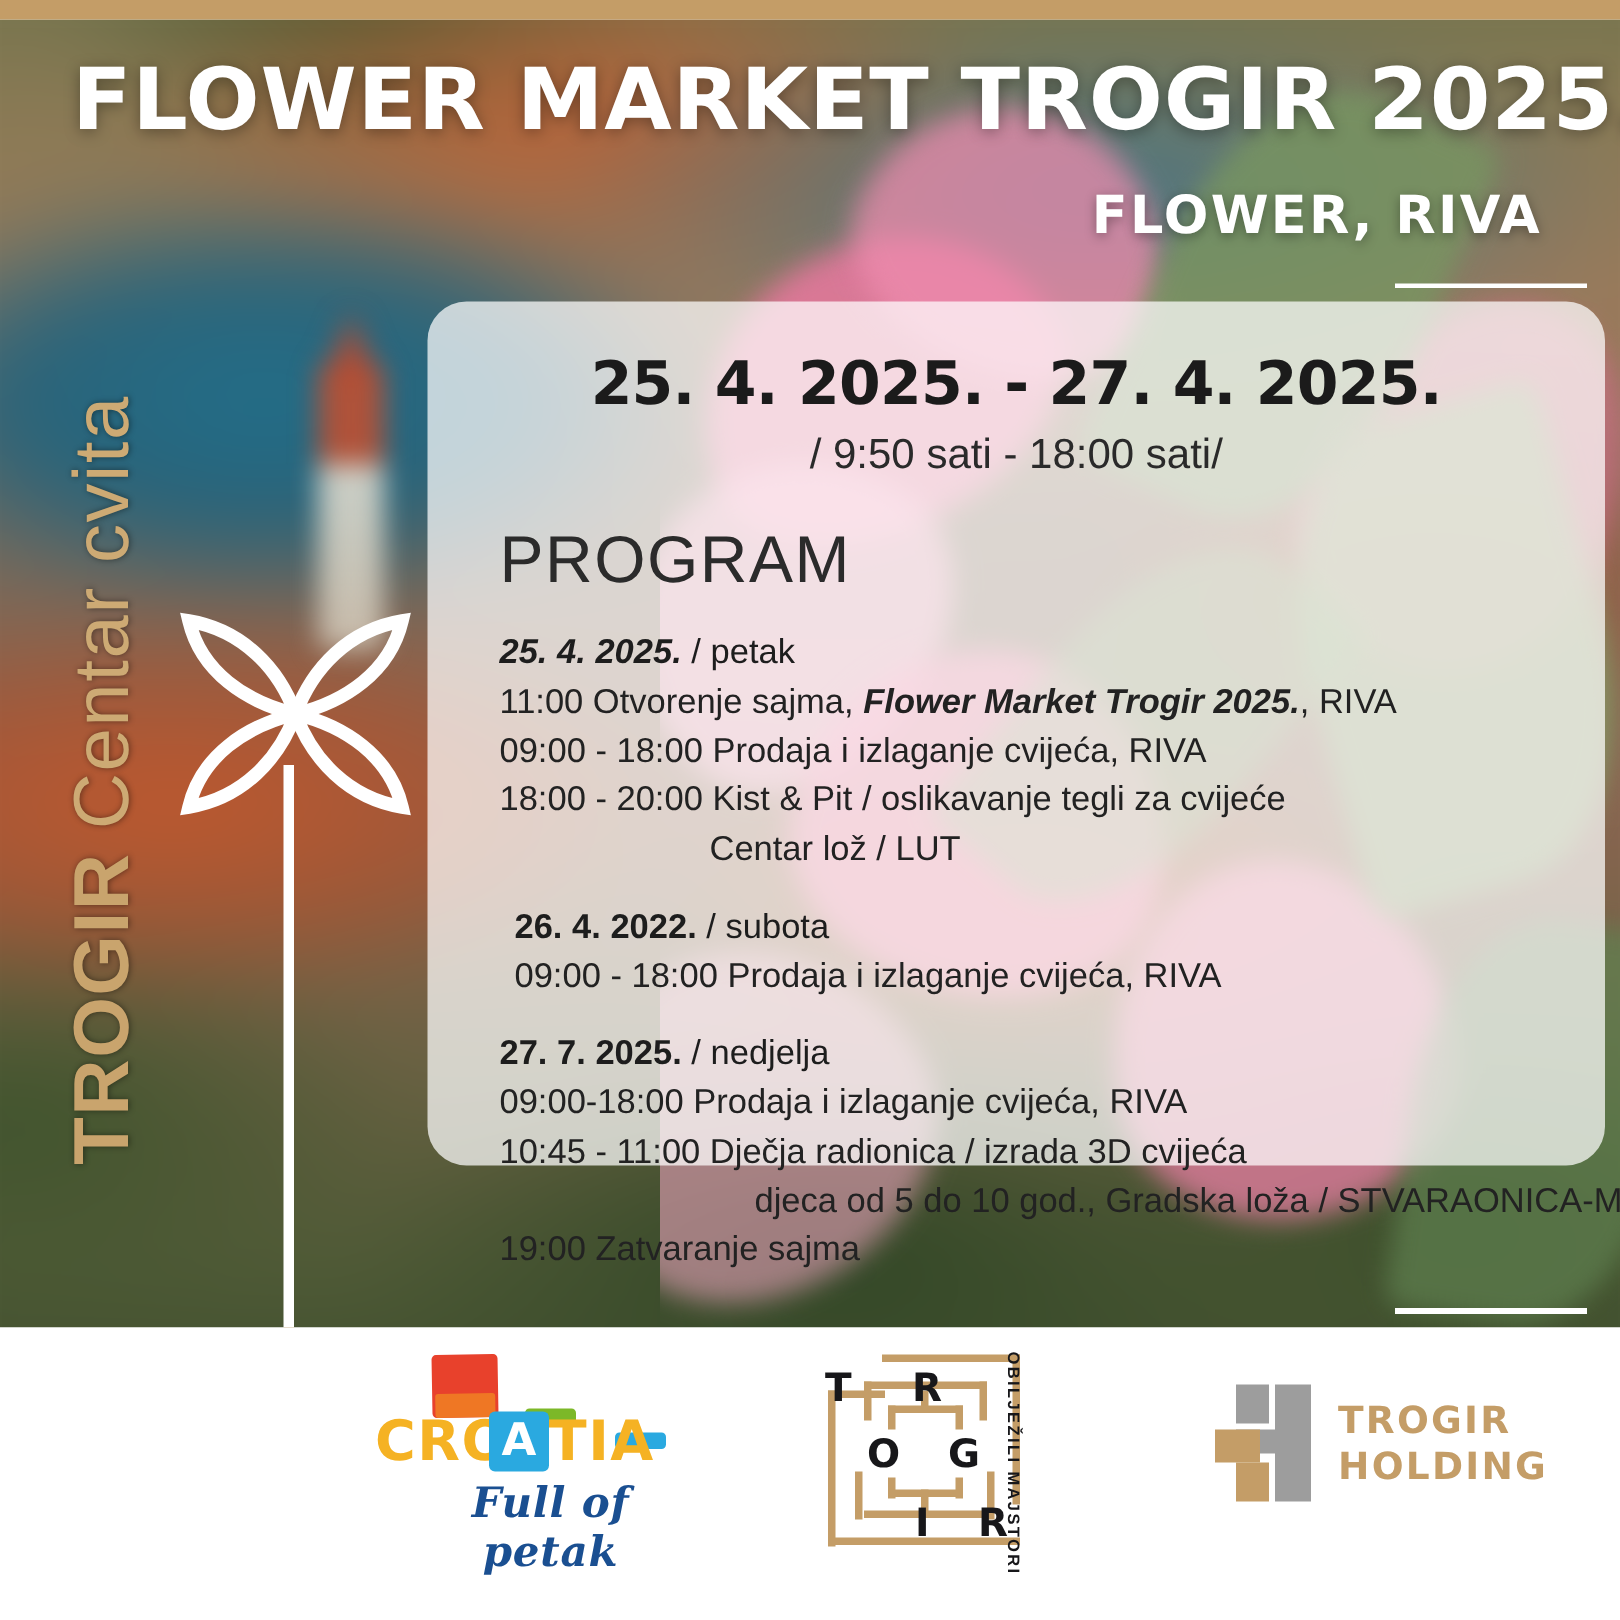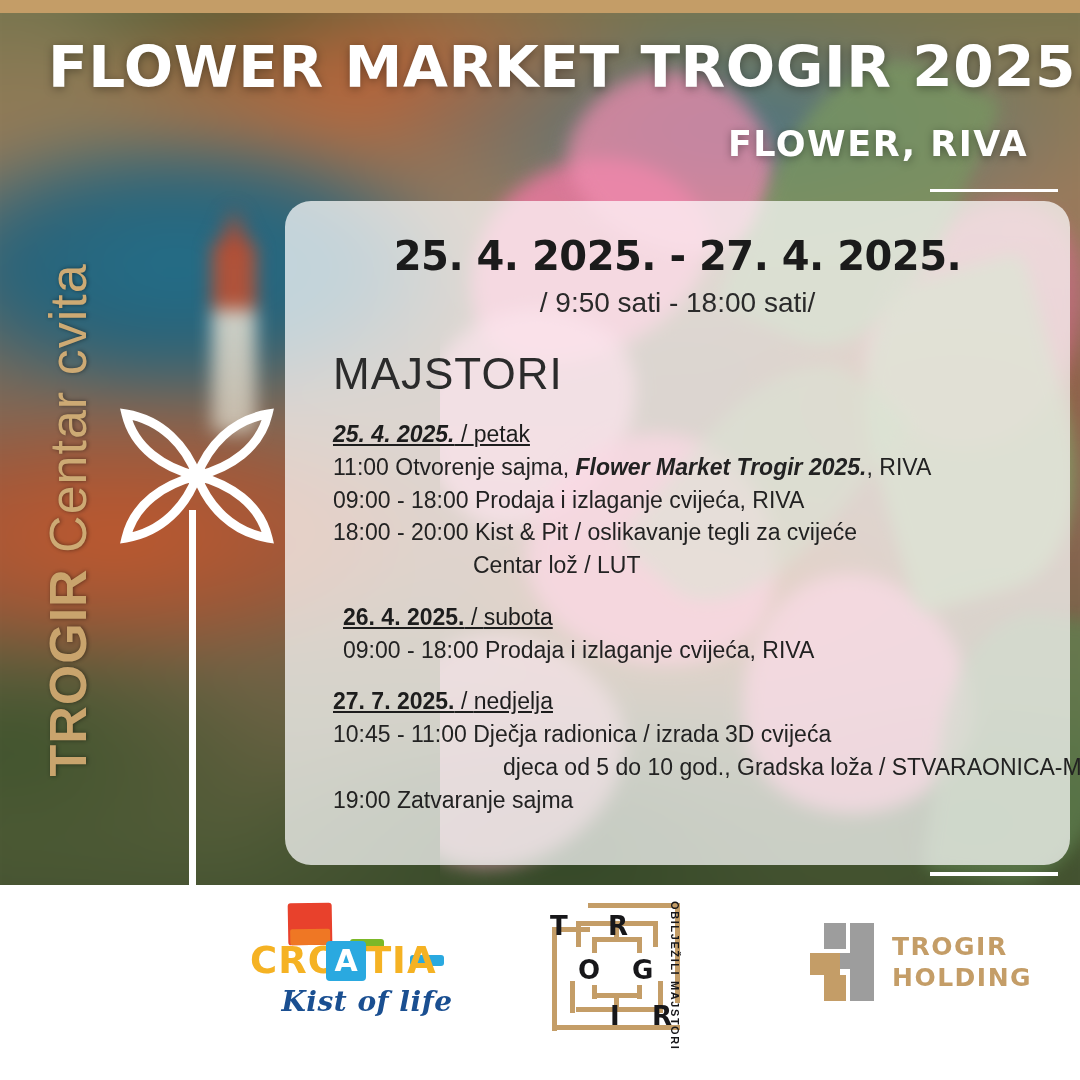--- a/index.html
+++ b/index.html
@@ -160,21 +160,21 @@
     position:absolute; right:22px; top:872px;
     width:128px; height:4px;
     background:#ffffff;
     z-index:20;
   }
 
   
   .panel {
     position:absolute;
     left:285px; top:201px;
-    width:785px; height:664px;
+    width:785px; height:576px;
     background:rgba(255,255,255,0.72);
     border-radius:26px;
     z-index:15;
     padding:32px 26px 0 26px;
   }
   .panel-date {
     text-align:center;
     font-family:"DejaVu Sans", sans-serif;
     font-weight:bold;
     font-size:40px;
@@ -192,21 +192,21 @@
     margin-top:30px;
     margin-left:22px;
     font-size:44px;
     font-weight:300;
     letter-spacing:1px;
     color:#2b2b2b;
   }
 
   .day-block { margin-left:22px; margin-top:22px; }
   .day-block.indent-1 { margin-left:32px; }
-  .day-head { font-size:23px; color:#1d1d1d; margin-bottom:3px;text-decoration:underline; }
+  .day-head { font-size:23px; color:#1d1d1d; margin-bottom:3px; }
   .day-head .d-date { font-weight:bold; font-style:italic; }
   .day-head .d-date.no-italic { font-style:normal; }
   .day-head .d-name { font-weight:400; }
   .evt {
     font-size:23px;
     color:#222222;
     line-height:1.42;
     white-space:nowrap;
   }
   .evt .em { font-weight:bold; font-style:italic; }
@@ -341,63 +341,64 @@
         <path d="M85 78 C52 86 22 106 14 140 C50 134 74 108 85 78 Z"></path>
         <path d="M85 78 C118 86 148 106 156 140 C120 134 96 108 85 78 Z"></path>
       </g>
     </svg>
   </div>
   <div class="stem-photo"></div>
 
   <div class="panel">
     <div class="panel-date">25. 4. 2025. - 27. 4. 2025.</div>
     <div class="panel-hours">/ 9:50 sati - 18:00 sati/</div>
-    <div class="panel-program">MAJSTORI</div>
+    <div class="panel-program">PROGRAM</div>
 
     <div class="day-block">
       <div class="day-head">
         <span class="d-date">25. 4. 2025.</span><span class="d-name"> / </span><span class="d-name">petak</span>
       </div>
       <div class="evt"><span>11:00 Otvorenje sajma, </span><span class="em">Flower Market Trogir 2025.</span><span>, RIVA</span></div>
       <div class="evt">09:00 - 18:00 Prodaja i izlaganje cvijeća, RIVA</div>
       <div class="evt">18:00 - 20:00 Kist &amp; Pit / oslikavanje tegli za cvijeće</div>
       <div class="evt sub">Centar lož / LUT</div>
     </div>
 
     <div class="day-block indent-1">
       <div class="day-head">
-        <span class="d-date no-italic">26. 4. 2025.</span><span class="d-name"> / </span><span class="d-name">subota</span>
+        <span class="d-date no-italic">26. 4. 2022.</span><span class="d-name"> / </span><span class="d-name">subota</span>
       </div>
       <div class="evt">09:00 - 18:00 Prodaja i izlaganje cvijeća, RIVA</div>
     </div>
 
     <div class="day-block">
       <div class="day-head">
         <span class="d-date no-italic">27. 7. 2025.</span><span class="d-name"> / </span><span class="d-name">nedjelja</span>
       </div>
+      <div class="evt">09:00-18:00 Prodaja i izlaganje cvijeća, RIVA</div>
       <div class="evt">10:45 - 11:00 Dječja radionica / izrada 3D cvijeća</div>
       <div class="evt sub2">djeca od 5 do 10 god., Gradska loža / STVARAONICA-MK</div>
       <div class="evt">19:00 Zatvaranje sajma</div>
     </div>
   </div>
 
   <div class="title">FLOWER MARKET TROGIR 2025.</div>
   <div class="subtitle">FLOWER, RIVA</div>
 
   <div class="footer">
 
     <div class="logo-croatia">
       <div class="cro-square"></div>
       <div class="cro-green"></div>
       <div class="cro-blue-strip"></div>
       <div class="cro-word"><span>CRO</span><span style="visibility:hidden">A</span><span>TIA</span></div>
       <div class="cro-a-box">
           <span>A</span>
         </div>
-      <div class="cro-tag">Kist of life</div>
+      <div class="cro-tag">Full of petak</div>
     </div>
 
     <div class="logo-trogir">
       <div class="maze">
         <div class="mz" style="left:0;   top:24px; width:5px;  height:104px;"></div>
         <div class="mz" style="left:0;   top:24px; width:38px; height:5px;"></div>
         <div class="mz" style="left:36px;top:0;    width:92px; height:5px;"></div>
         <div class="mz" style="left:123px;top:0;   width:5px;  height:100px;"></div>
         <div class="mz" style="left:24px;top:18px; width:82px; height:5px;"></div>
         <div class="mz" style="left:24px;top:18px; width:5px;  height:26px;"></div>

